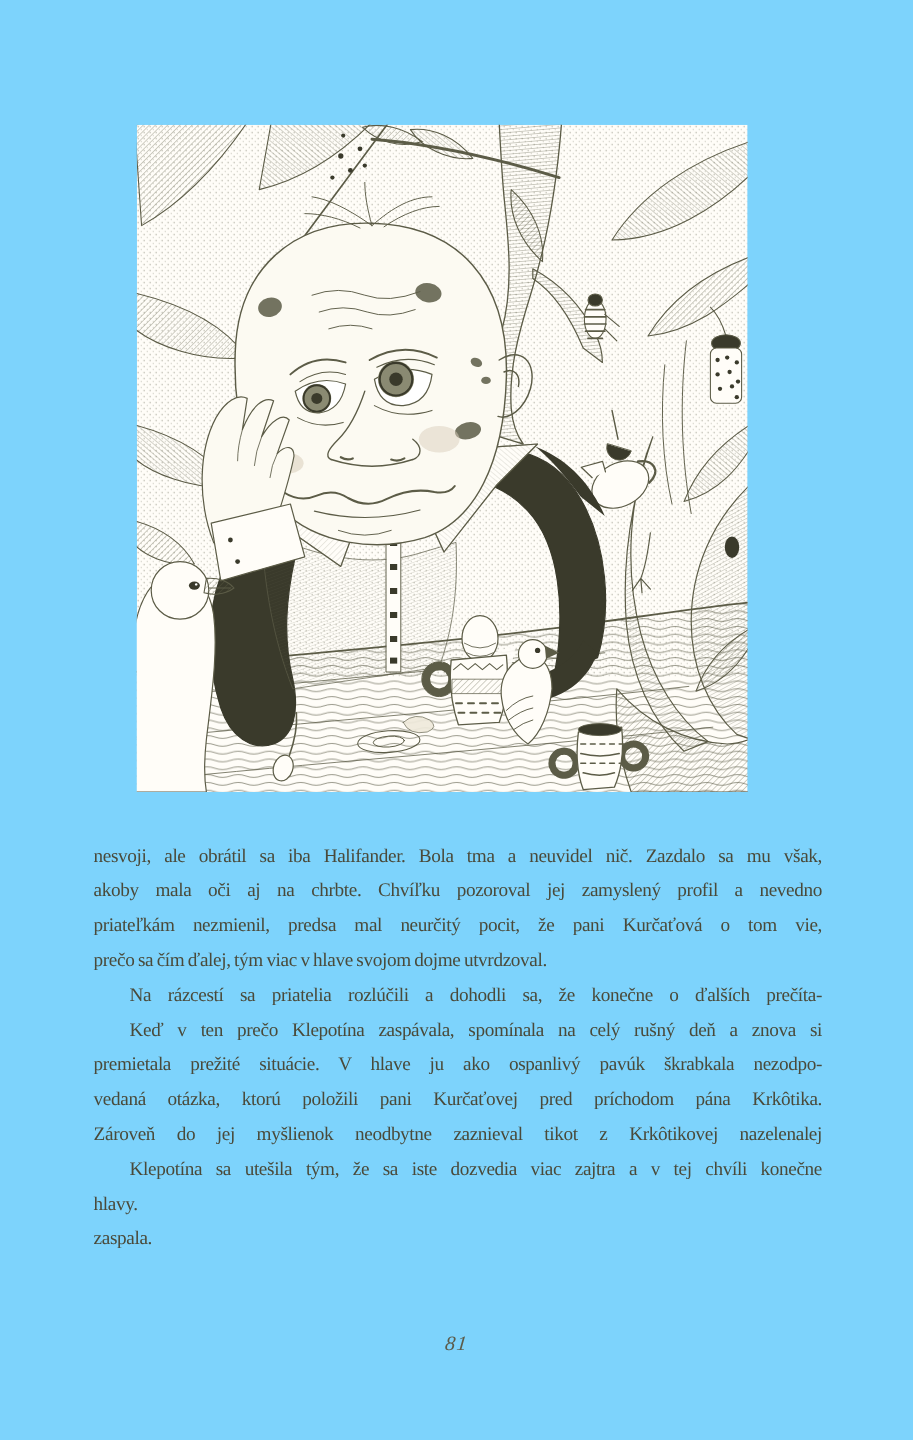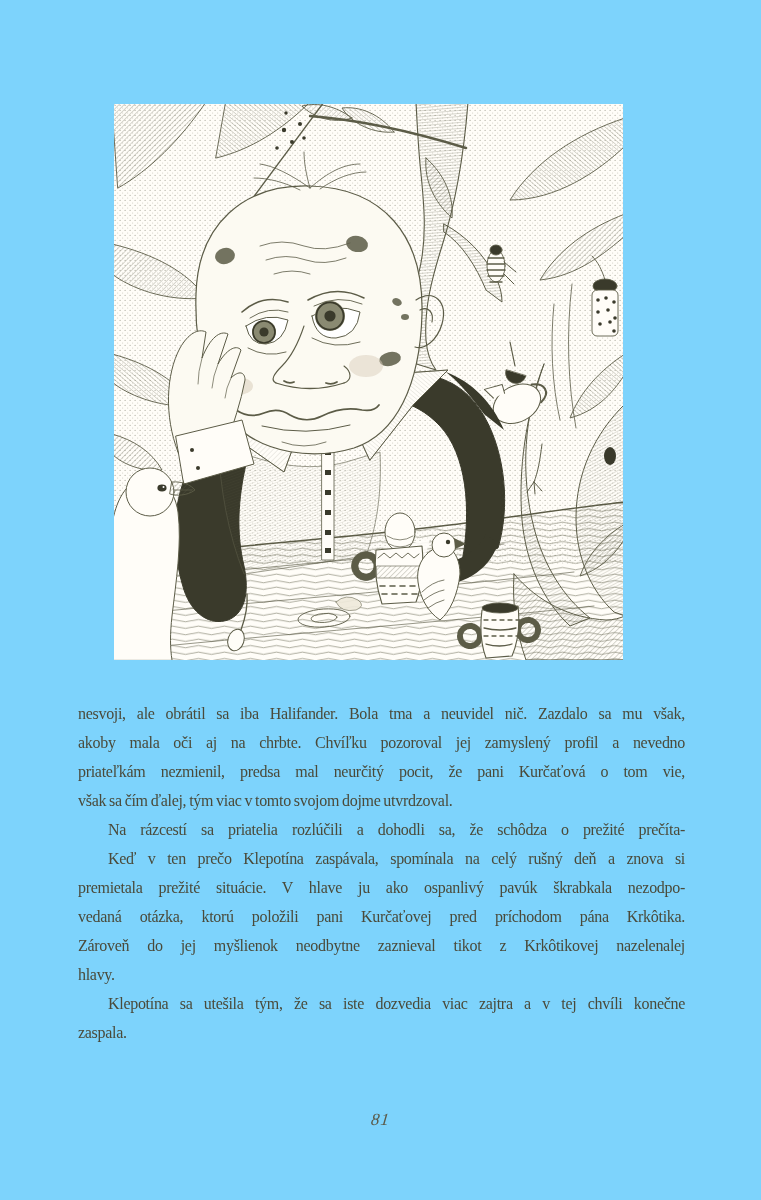--- a/index.html
+++ b/index.html
@@ -274,26 +274,26 @@
       <circle cx="49.5" cy="383" r="1" fill="#fff" stroke="none"></circle>
       <path d="M58,378 C68,377 77,381 81,386 C73,392 62,392 56,390 Z" fill="url(#hx45)" stroke-width="0.9"></path>
       <path d="M60,386 L78,386" stroke-width="0.8"></path>
     </g>
   </svg>
 
   <div class="text" id="body-text">
       <div class="line">nesvoji, ale obrátil sa iba Halifander. Bola tma a neuvidel nič. Zazdalo sa mu však,</div>
       <div class="line">akoby mala oči aj na chrbte. Chvíľku pozoroval jej zamyslený profil a nevedno</div>
       <div class="line">priateľkám nezmienil, predsa mal neurčitý pocit, že pani Kurčaťová o tom vie,</div>
-      <div class="line end">však sa čím ďalej, tým viac v tomto svojom dojme utvrdzoval.</div>
-      <div class="line ind">Na rázcestí sa priatelia rozlúčili a dohodli sa, že schôdza o prežité prečíta-</div>
+      <div class="line end">prečo sa čím ďalej, tým viac v hlave svojom dojme utvrdzoval.</div>
+      <div class="line ind">Na rázcestí sa priatelia rozlúčili a dohodli sa, že konečne o ďalších prečíta-</div>
       <div class="line ind">Keď v ten prečo Klepotína zaspávala, spomínala na celý rušný deň a znova si</div>
       <div class="line">premietala prežité situácie. V hlave ju ako ospanlivý pavúk škrabkala nezodpo-</div>
       <div class="line">vedaná otázka, ktorú položili pani Kurčaťovej pred príchodom pána Krkôtika.</div>
       <div class="line">Zároveň do jej myšlienok neodbytne zaznieval tikot z Krkôtikovej nazelenalej</div>
+      <div class="line ind">Klepotína sa utešila tým, že sa iste dozvedia viac zajtra a v tej chvíli konečne</div>
       <div class="line end">hlavy.</div>
-      <div class="line ind">Klepotína sa utešila tým, že sa iste dozvedia viac zajtra a v tej chvíli konečne</div>
       <div class="line end">zaspala.</div>
     </div>
 
   <div class="pagenum">81</div>
 
 </div>
 
 </body></html>

